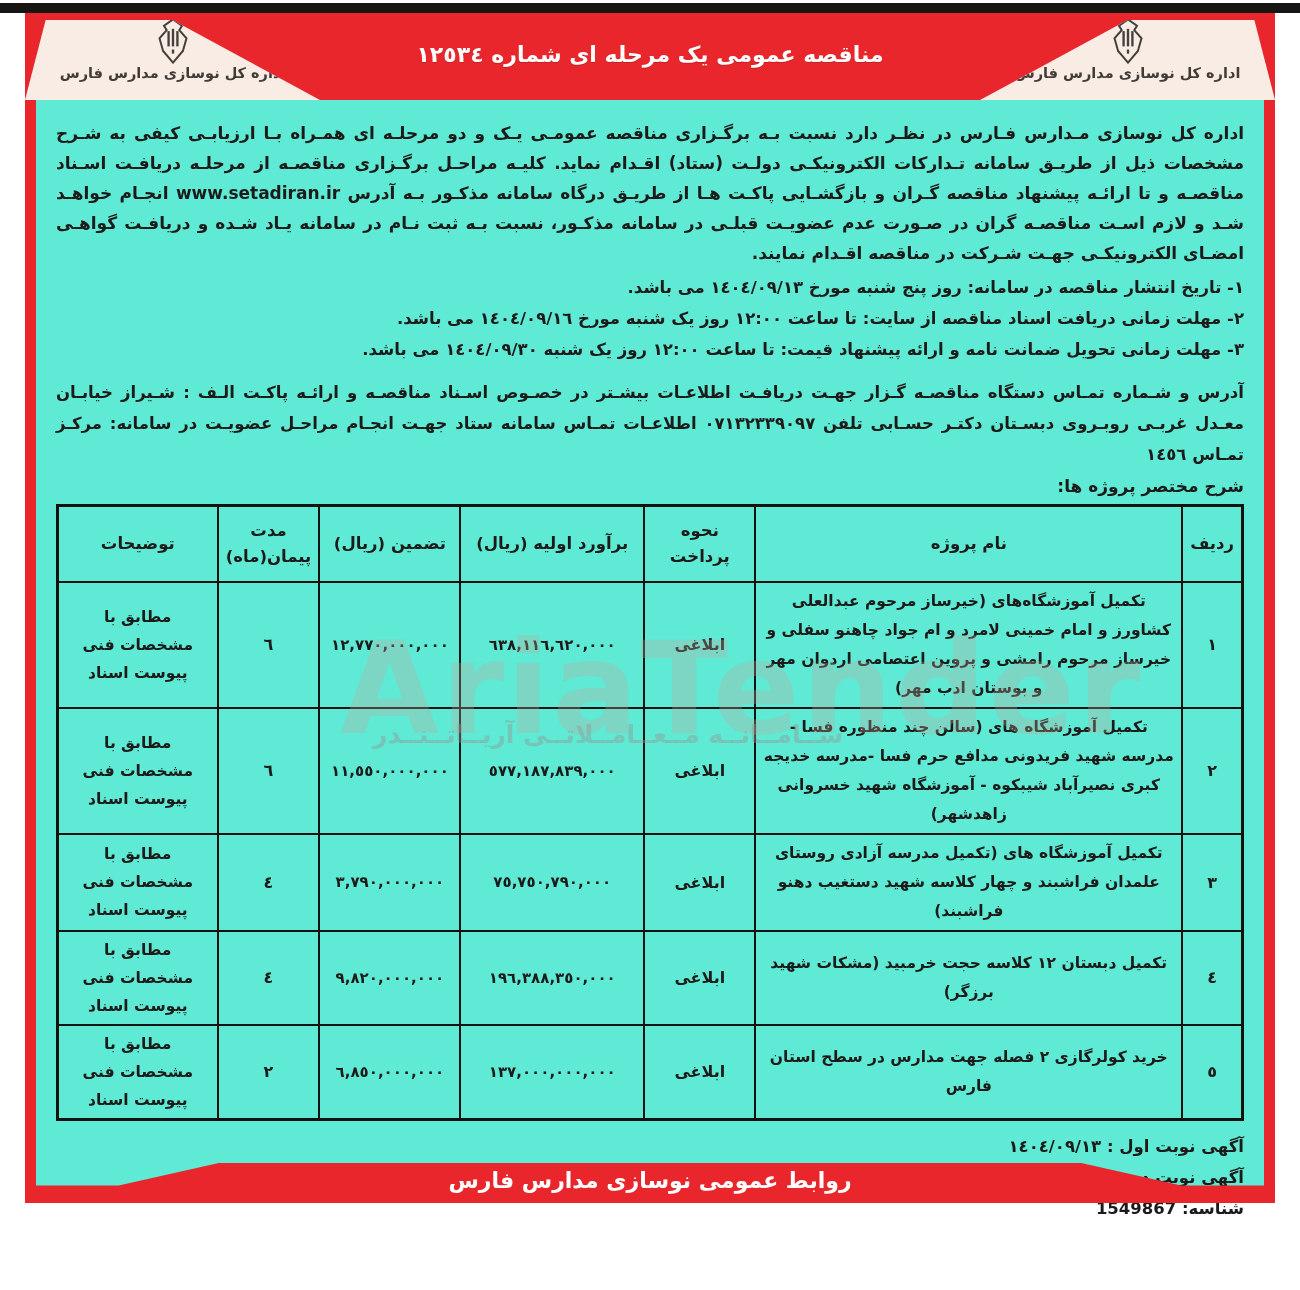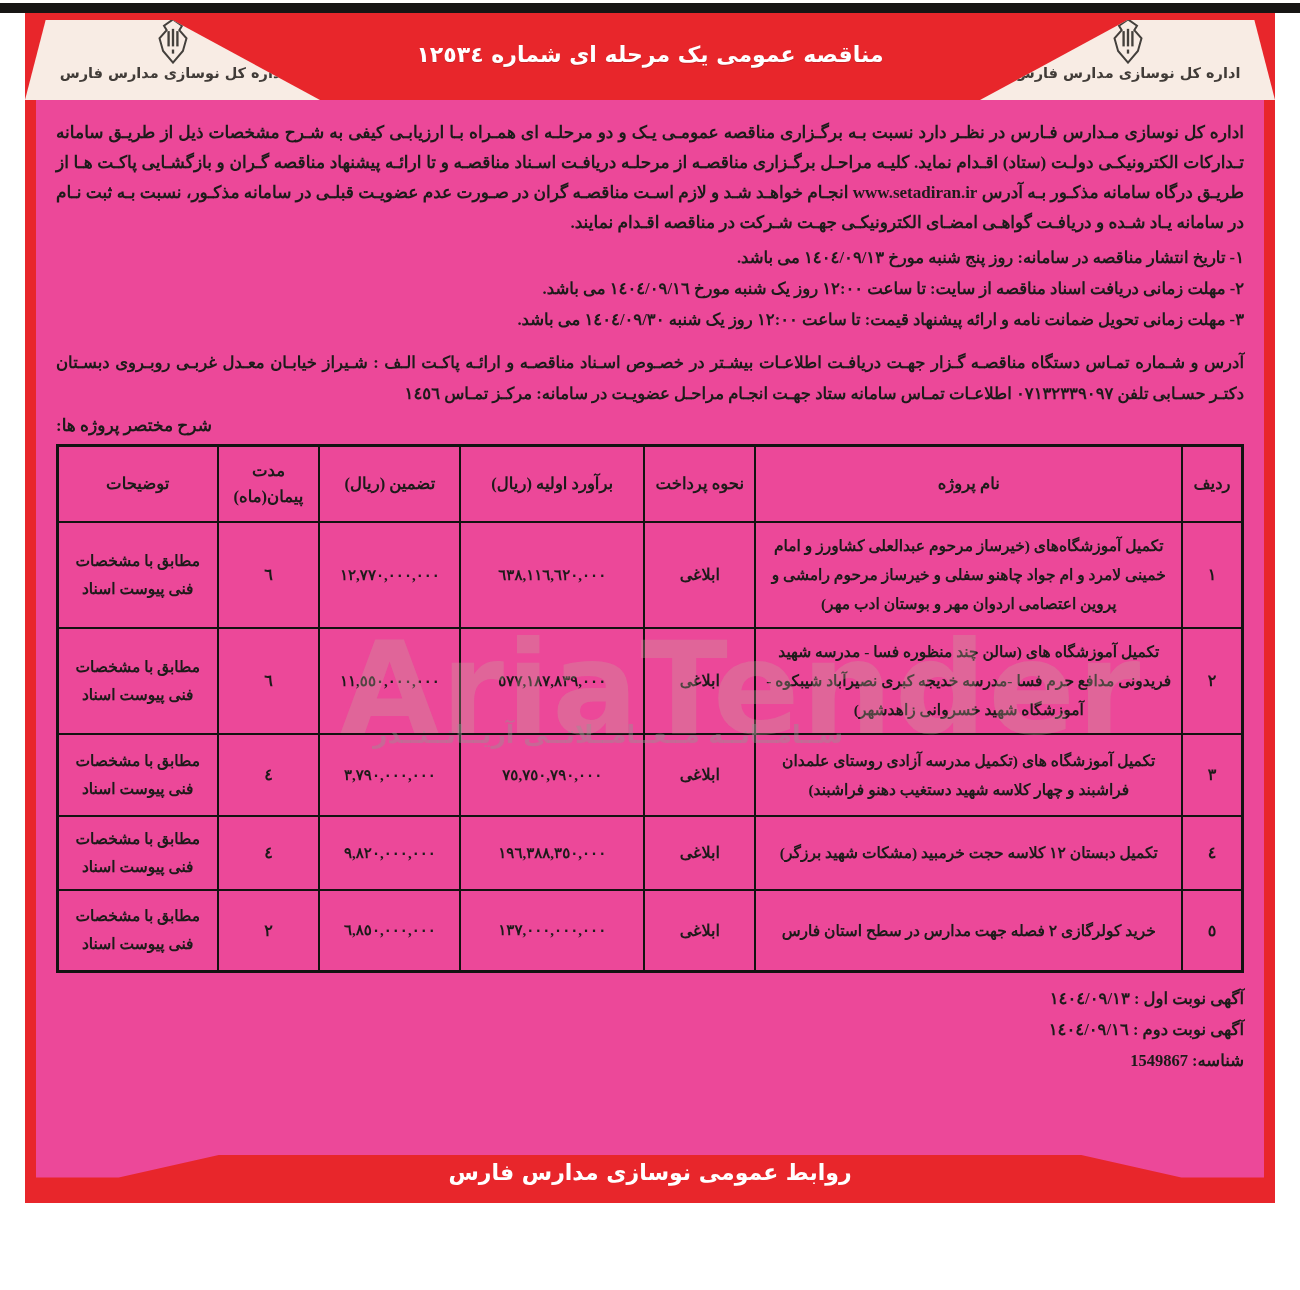--- a/index.html
+++ b/index.html
@@ -25,29 +25,29 @@
     padding-top:5px;
   }
   .corner-left  { left:0;  clip-path:polygon(7% 8%, 50% 8%, 100% 100%, 0 100%); }
   .corner-right { right:0; clip-path:polygon(50% 8%, 93% 8%, 100% 100%, 0 100%); }
   .emblem { width:36px; height:46px; }
   .corner-text { font-size:14.5px; font-weight:bold; color:#413c38; margin-top:1px; direction:rtl; white-space:nowrap; }
 
   
   .content {
     position:absolute; top:87px; left:11px; right:11px; bottom:17px;
-    background:#ec4899; padding:18px 20px 0 20px; direction:rtl; color:#1d1b1a; z-index:1;font-family:Liberation Serif, serif;
+    background:#5eead4; padding:18px 20px 0 20px; direction:rtl; color:#1d1b1a; z-index:1;
   }
   .intro {
     font-size:17px; font-weight:bold; line-height:30px; text-align:justify; color:#1d1b1a;
   }
   .notes { margin-top:4px; }
   .notes p { font-size:16.5px; font-weight:bold; line-height:31px; }
   .address { font-size:16.5px; font-weight:bold; line-height:31px; text-align:justify; margin-top:12px; }
-  .section-title { font-size:17px; font-weight:bold; text-align:left; margin:6px 0 8px 0; }
+  .section-title { font-size:17px; font-weight:bold; text-align:right; margin:6px 0 8px 0; }
 
   
   table.projects {
     width:100%; border-collapse:collapse; direction:rtl;
     border:3px solid #141211;
   }
   table.projects th, table.projects td {
     border:2.2px solid #141211; text-align:center; vertical-align:middle;
     font-weight:bold; color:#1d1b1a; padding:4px 6px; background:transparent;
   }
@@ -68,21 +68,21 @@
   col.w-est  { width:15.5%; }
   col.w-gua  { width:11.9%; }
   col.w-dur  { width:8.6%; }
   col.w-desc { width:13.5%; }
 
   
   .footer-lines { margin-top:10px; padding-left:4px; }
   .footer-lines p { font-size:16.5px; font-weight:bold; line-height:31px; text-align:right; }
 
   
-  .bottom-banner { position:absolute; left:0; right:0; bottom:8px; height:40px; z-index:3; }
+  .bottom-banner { position:absolute; left:0; right:0; bottom:0; height:40px; z-index:3; }
   .banner-shape {
     position:absolute; inset:0; background:#e8262b;
     clip-path:polygon(15.5% 0, 84.5% 0, 92.5% 56%, 100% 56%, 100% 100%, 0 100%, 0 56%, 7.5% 56%);
   }
   .banner-text {
     position:absolute; left:50%; top:42%; transform:translate(-50%,-50%);
     color:#ffffff; font-size:22px; font-weight:bold; direction:rtl; white-space:nowrap;
   }
 
   

